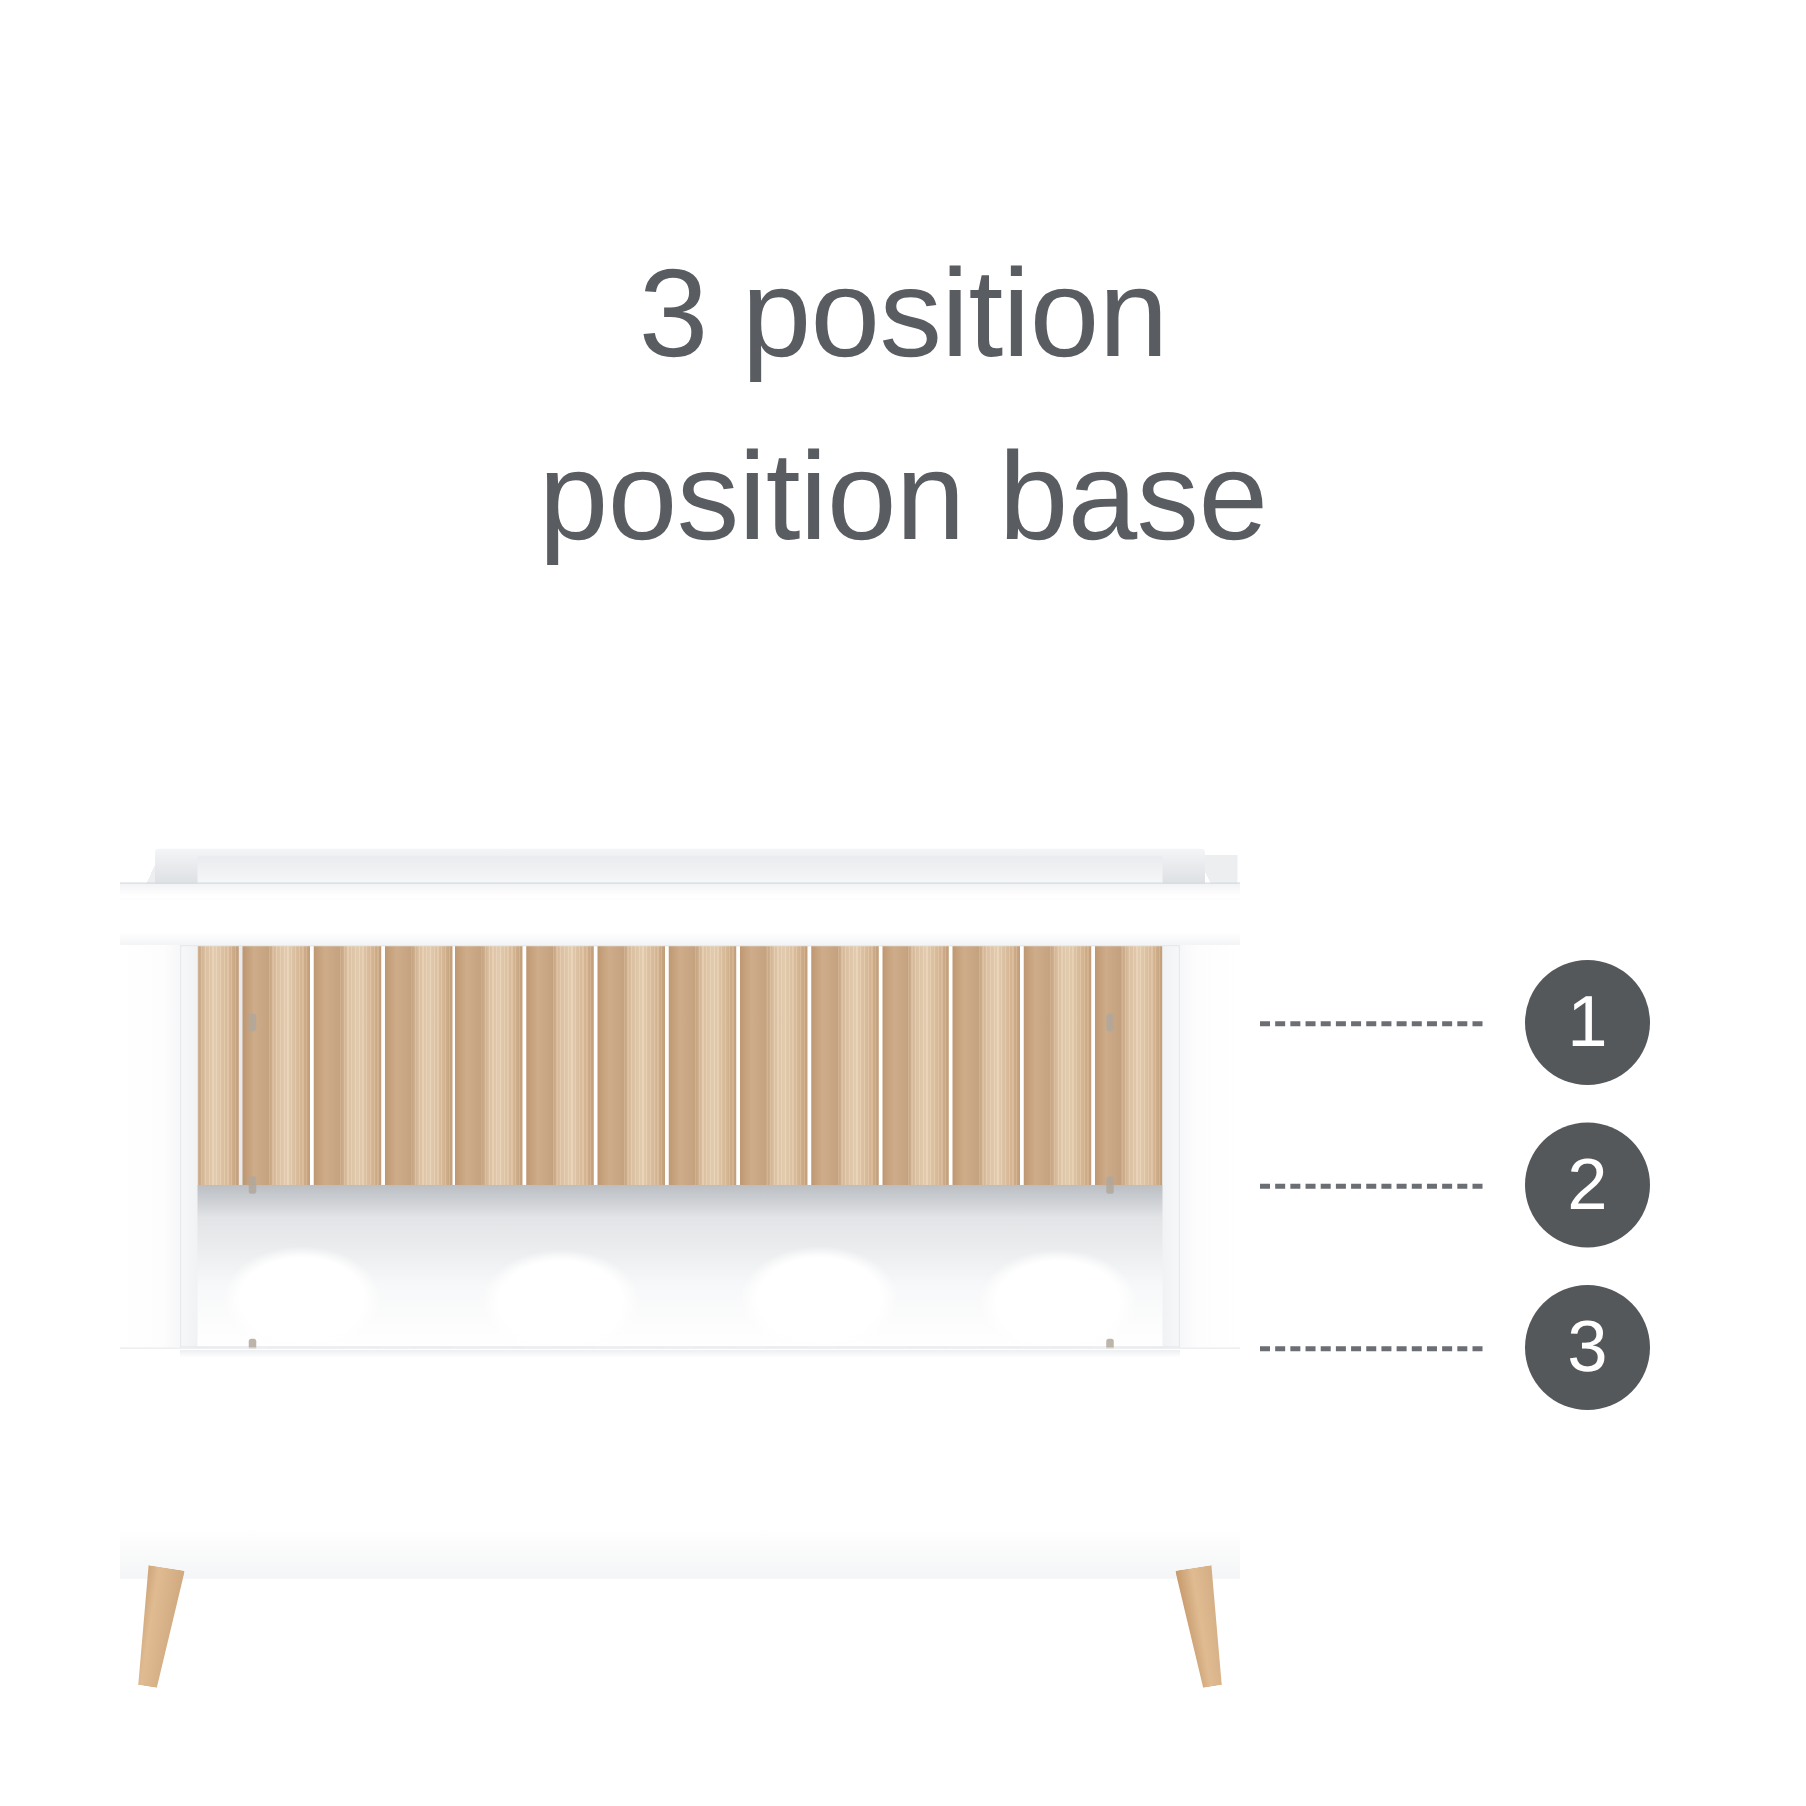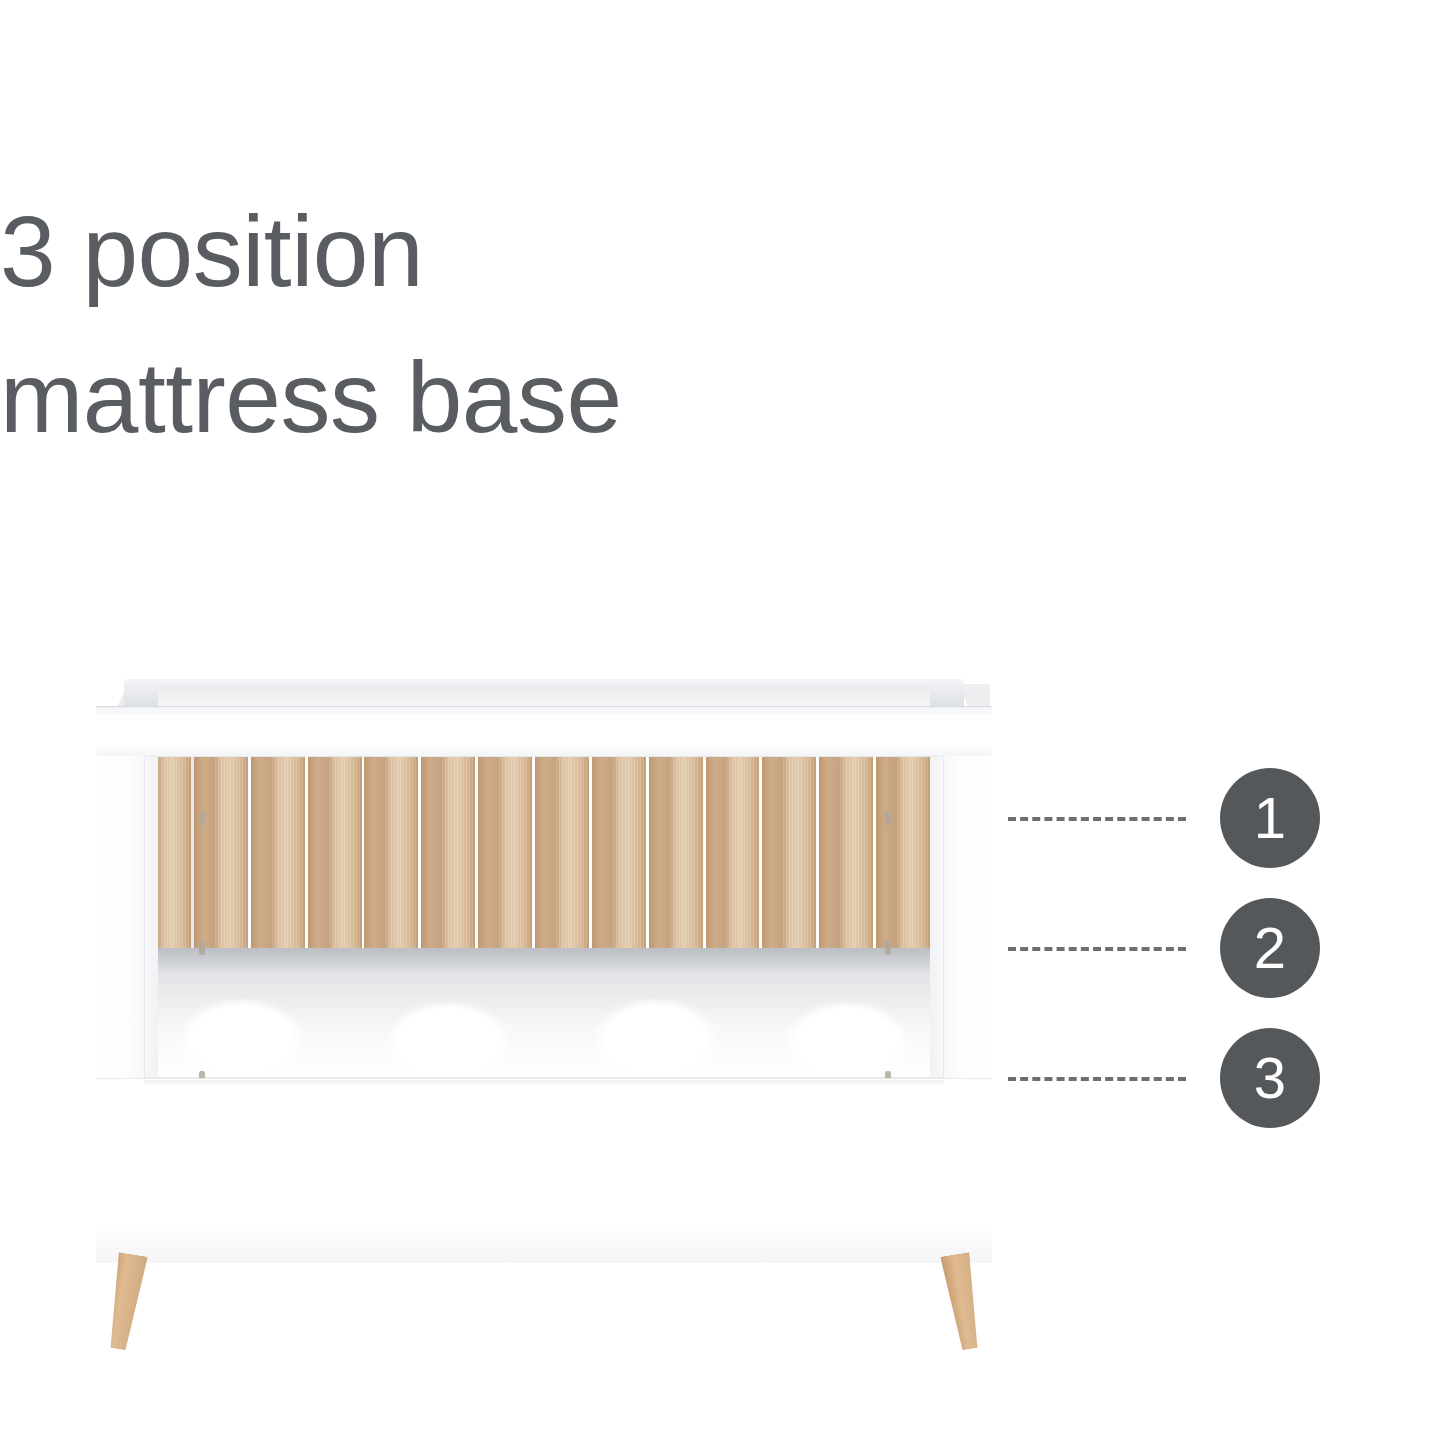--- a/index.html
+++ b/index.html
@@ -17,20 +17,21 @@
     background: #ffffff;
     overflow: hidden;
   }
 
   
   .title-block {
     position: absolute;
     left: 0;
     top: 178px;
     width: 1445px;
+    text-align: center;
   }
   .title-line {
     display: block;
     color: #595c60;
     font-size: 100px;
     line-height: 146px;
     font-weight: 400;
     letter-spacing: -0.5px;
     white-space: nowrap;
   }
@@ -270,21 +271,21 @@
     font-weight: 400;
   }
 </style>
 </head>
 <body>
 
 <div id="stage">
 
   <div class="title-block">
     <span class="title-line">3 position</span>
-    <span class="title-line">mattress base</span>
+    <span class="title-line">position base</span>
   </div>
 
   <div id="crib">
 
     <div class="rail-wedge-l"></div>
     <div class="rail-wedge-r"></div>
     <div class="rail-far"></div>
     <div class="rail-far-inner"></div>
     <div class="rail-near"></div>
     <div class="rail-face"></div>

